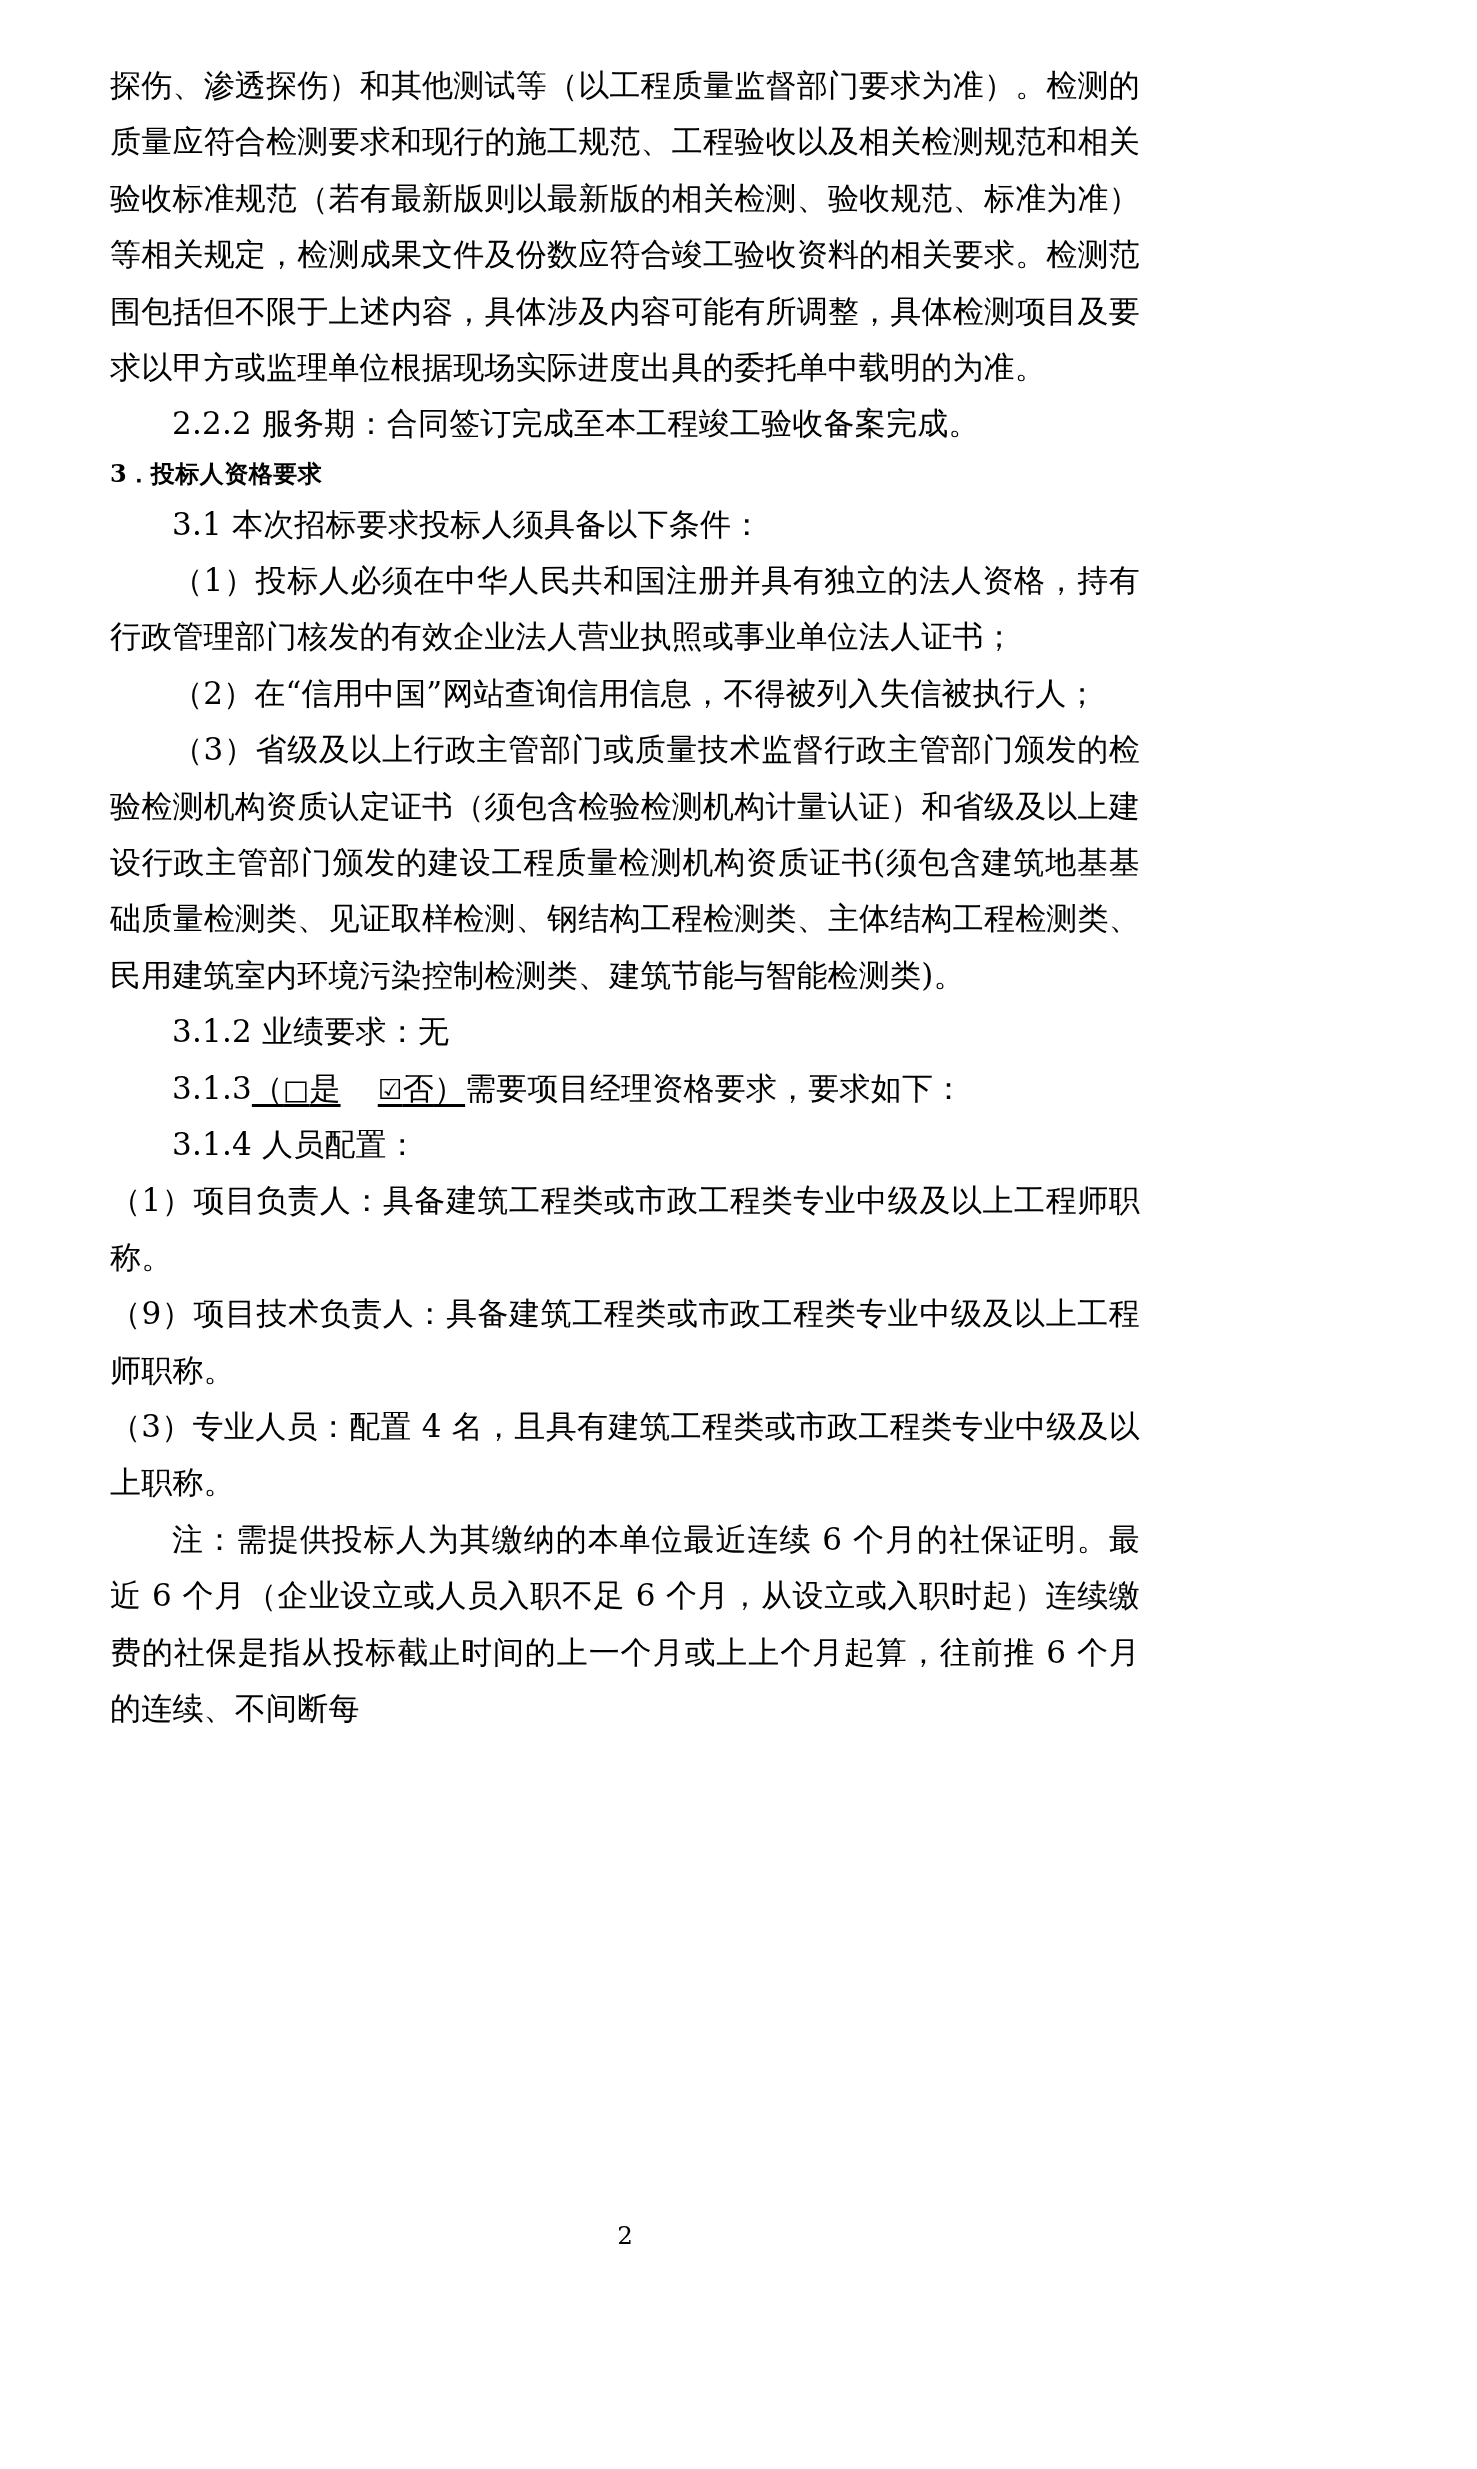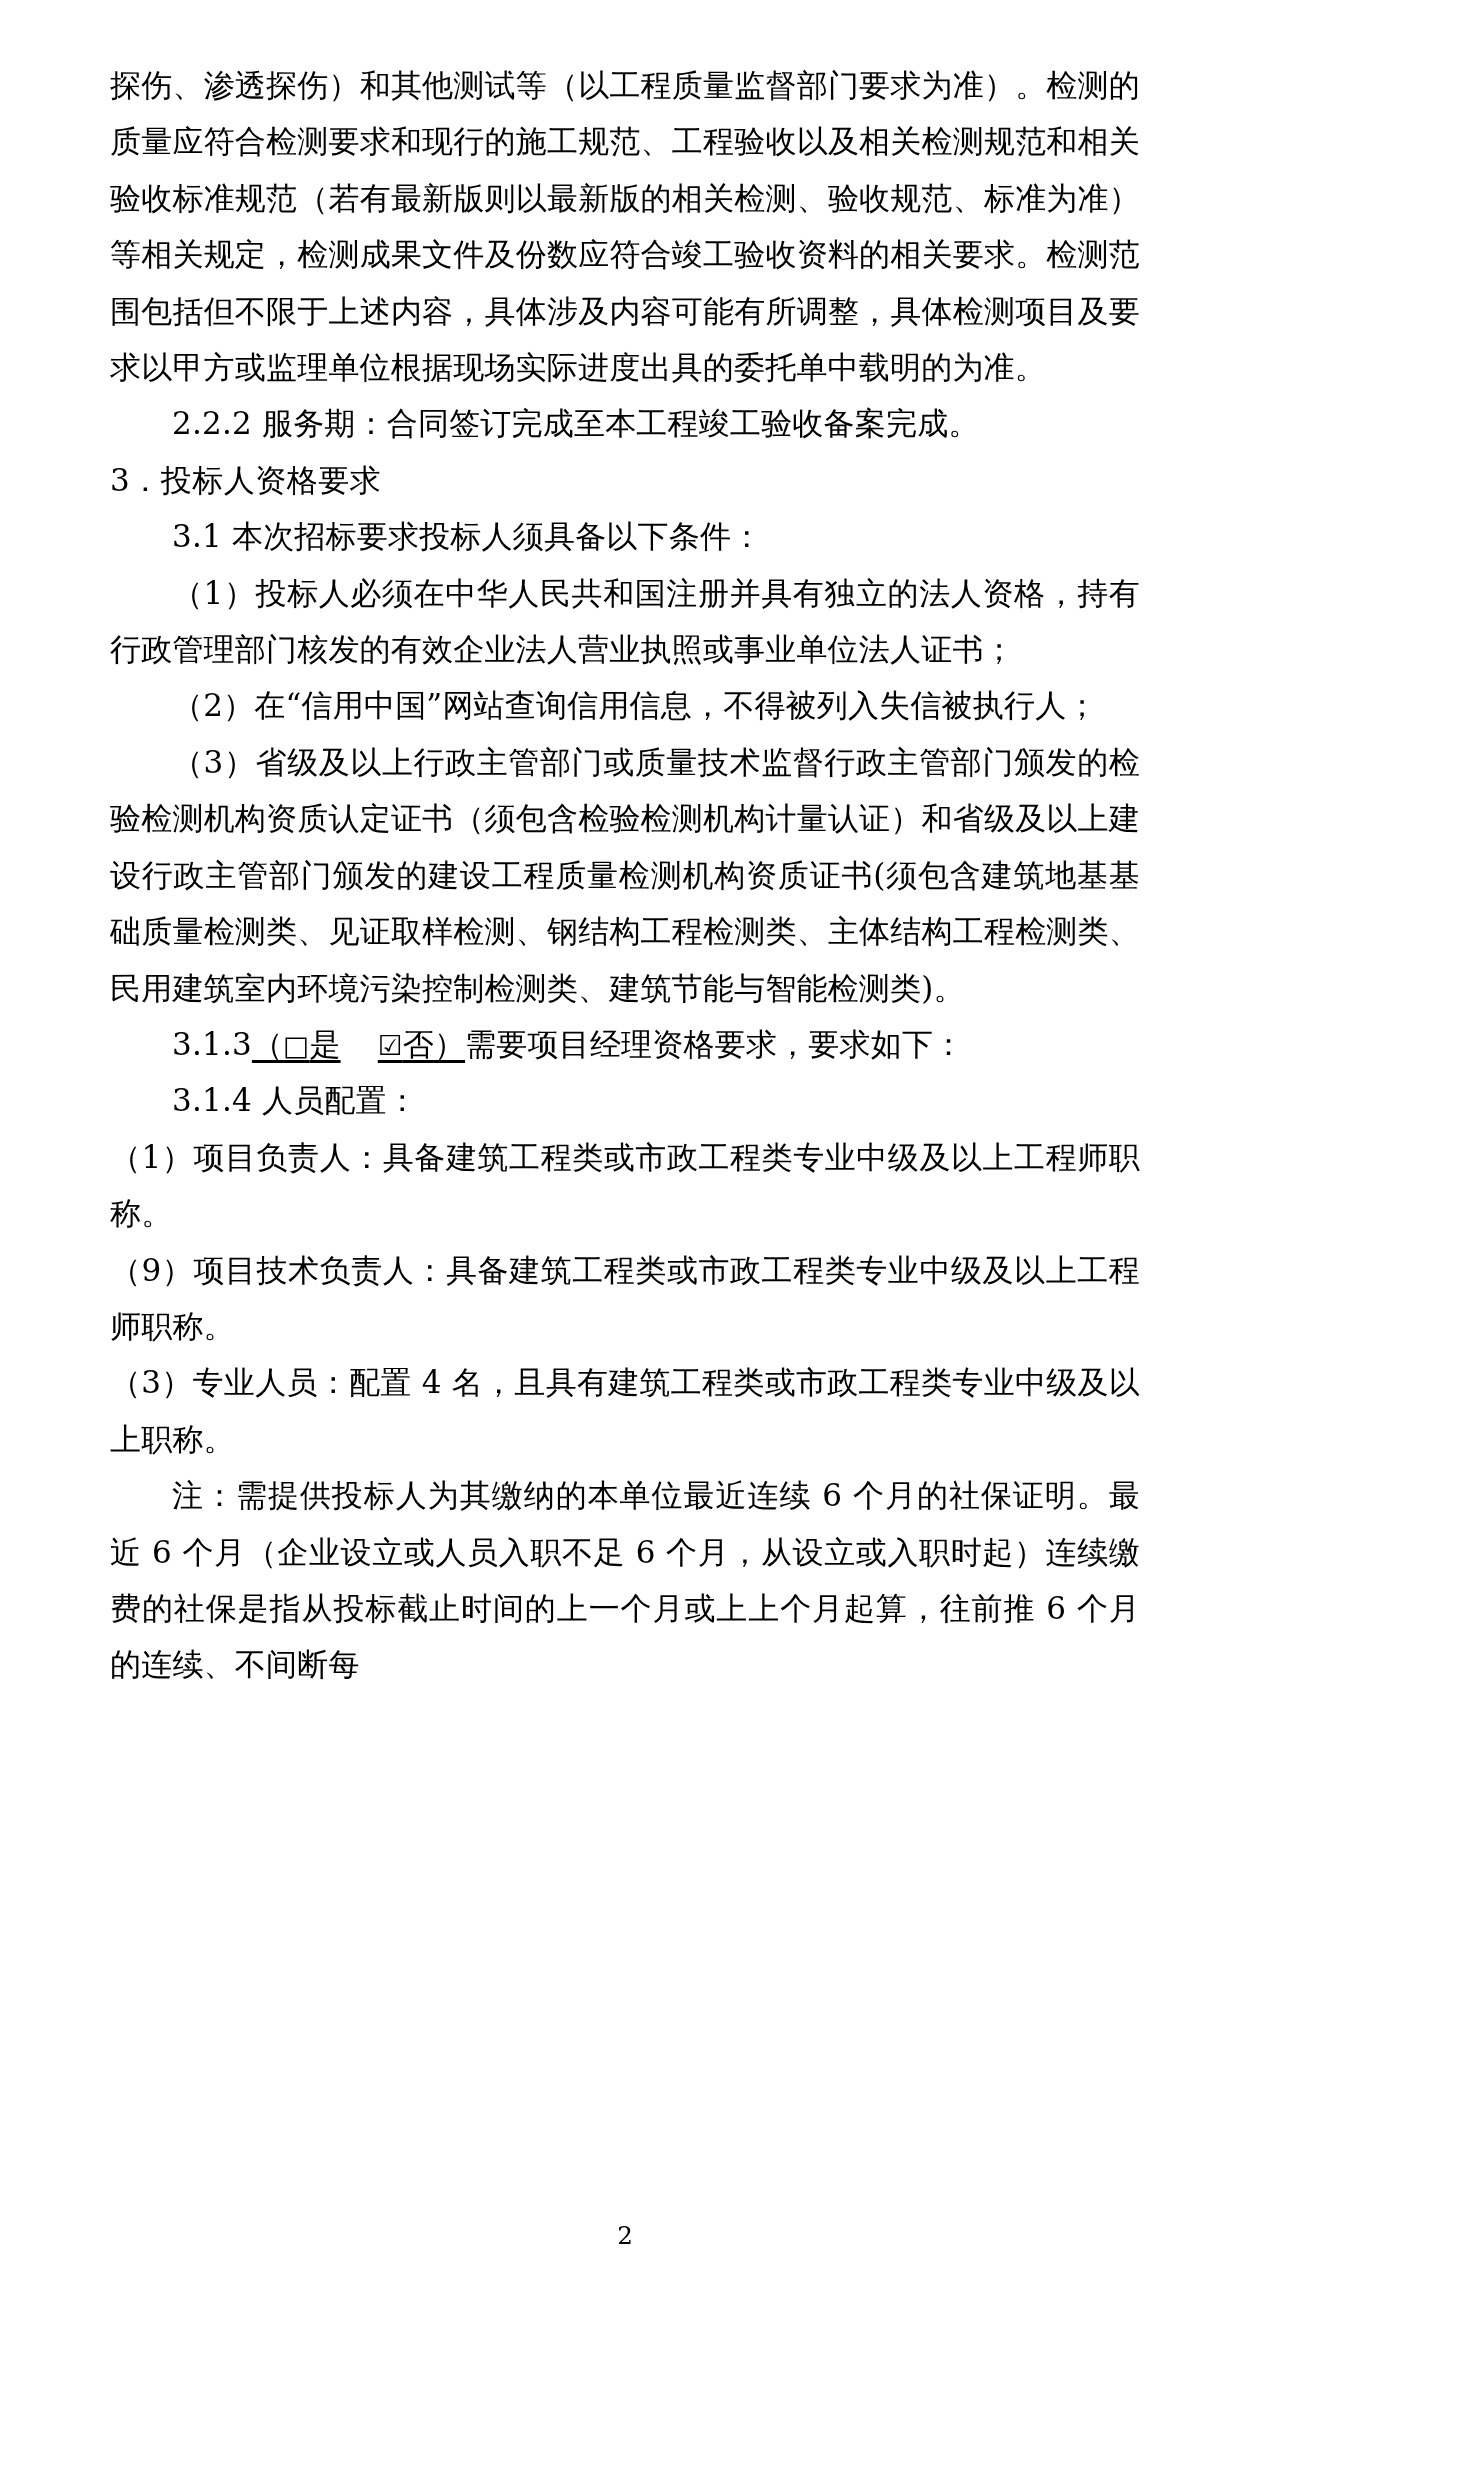--- a/index.html
+++ b/index.html
@@ -28,22 +28,22 @@
     text-justify: inter-ideograph;
     letter-spacing: 0.2px;
   }
   p {
     margin: 0;
     padding: 0;
   }
   .indent-1 { text-indent: 0; }
   .indent-2 { text-indent: 2em; }
   .heading {
-    font-weight: normal;
-    font-size: 31px;
+    font-weight: bold;
+    font-size: 24px;
     letter-spacing: 0.5px;
   }
   .heading .num {
     letter-spacing: 0;
   }
   .underline-box {
     text-decoration: underline;
     text-underline-offset: 4.9px;
   }
   .checkbox {
@@ -78,20 +78,21 @@
 
     <p class="indent-2">3.1 本次招标要求投标人须具备以下条件：</p>
 
 
     <p class="indent-2">（1）投标人必须在中华人民共和国注册并具有独立的法人资格，持有行政管理部门核发的有效企业法人营业执照或事业单位法人证书；</p>
 
     <p class="indent-2">（2）在“信用中国”网站查询信用信息，不得被列入失信被执行人；</p>
 
     <p class="indent-2">（3）省级及以上行政主管部门或质量技术监督行政主管部门颁发的检验检测机构资质认定证书（须包含检验检测机构计量认证）和省级及以上建设行政主管部门颁发的建设工程质量检测机构资质证书(须包含建筑地基基础质量检测类、见证取样检测、钢结构工程检测类、主体结构工程检测类、民用建筑室内环境污染控制检测类、建筑节能与智能检测类)。</p>
 
+    <p class="indent-2">3.1.2 业绩要求：无</p>
 
     <p class="indent-2">
       <span>3.1.3</span><span class="underline-box nowrap"><span>（</span><span class="checkbox">□</span><span>是</span><span class="sp2"></span><span class="checkbox">☑</span><span>否</span><span>）</span></span><span>需要项目经理资格要求，要求如下：</span>
     </p>
 
     <p class="indent-2">3.1.4 人员配置：</p>
 
     <p class="indent-1">（1）项目负责人：具备建筑工程类或市政工程类专业中级及以上工程师职称。</p>
 
     <p class="indent-1">（9）项目技术负责人：具备建筑工程类或市政工程类专业中级及以上工程师职称。</p>

